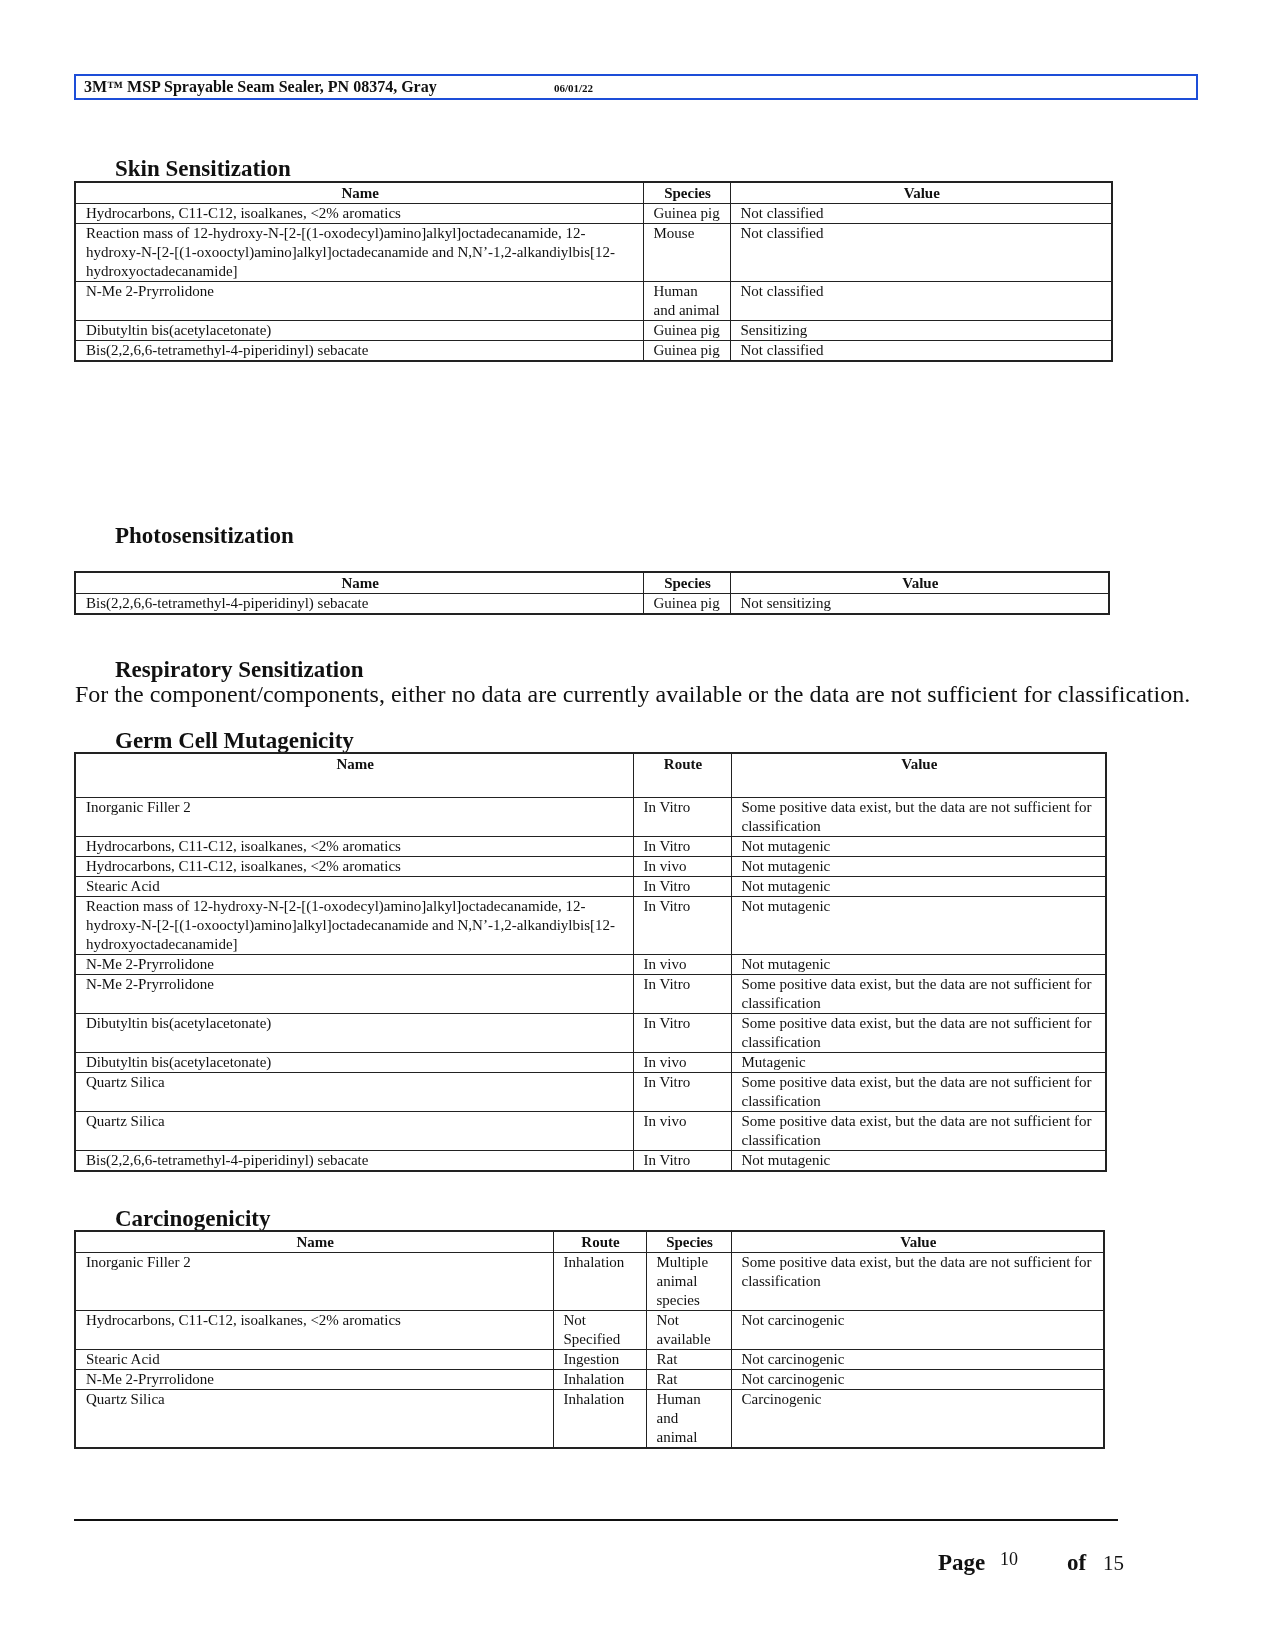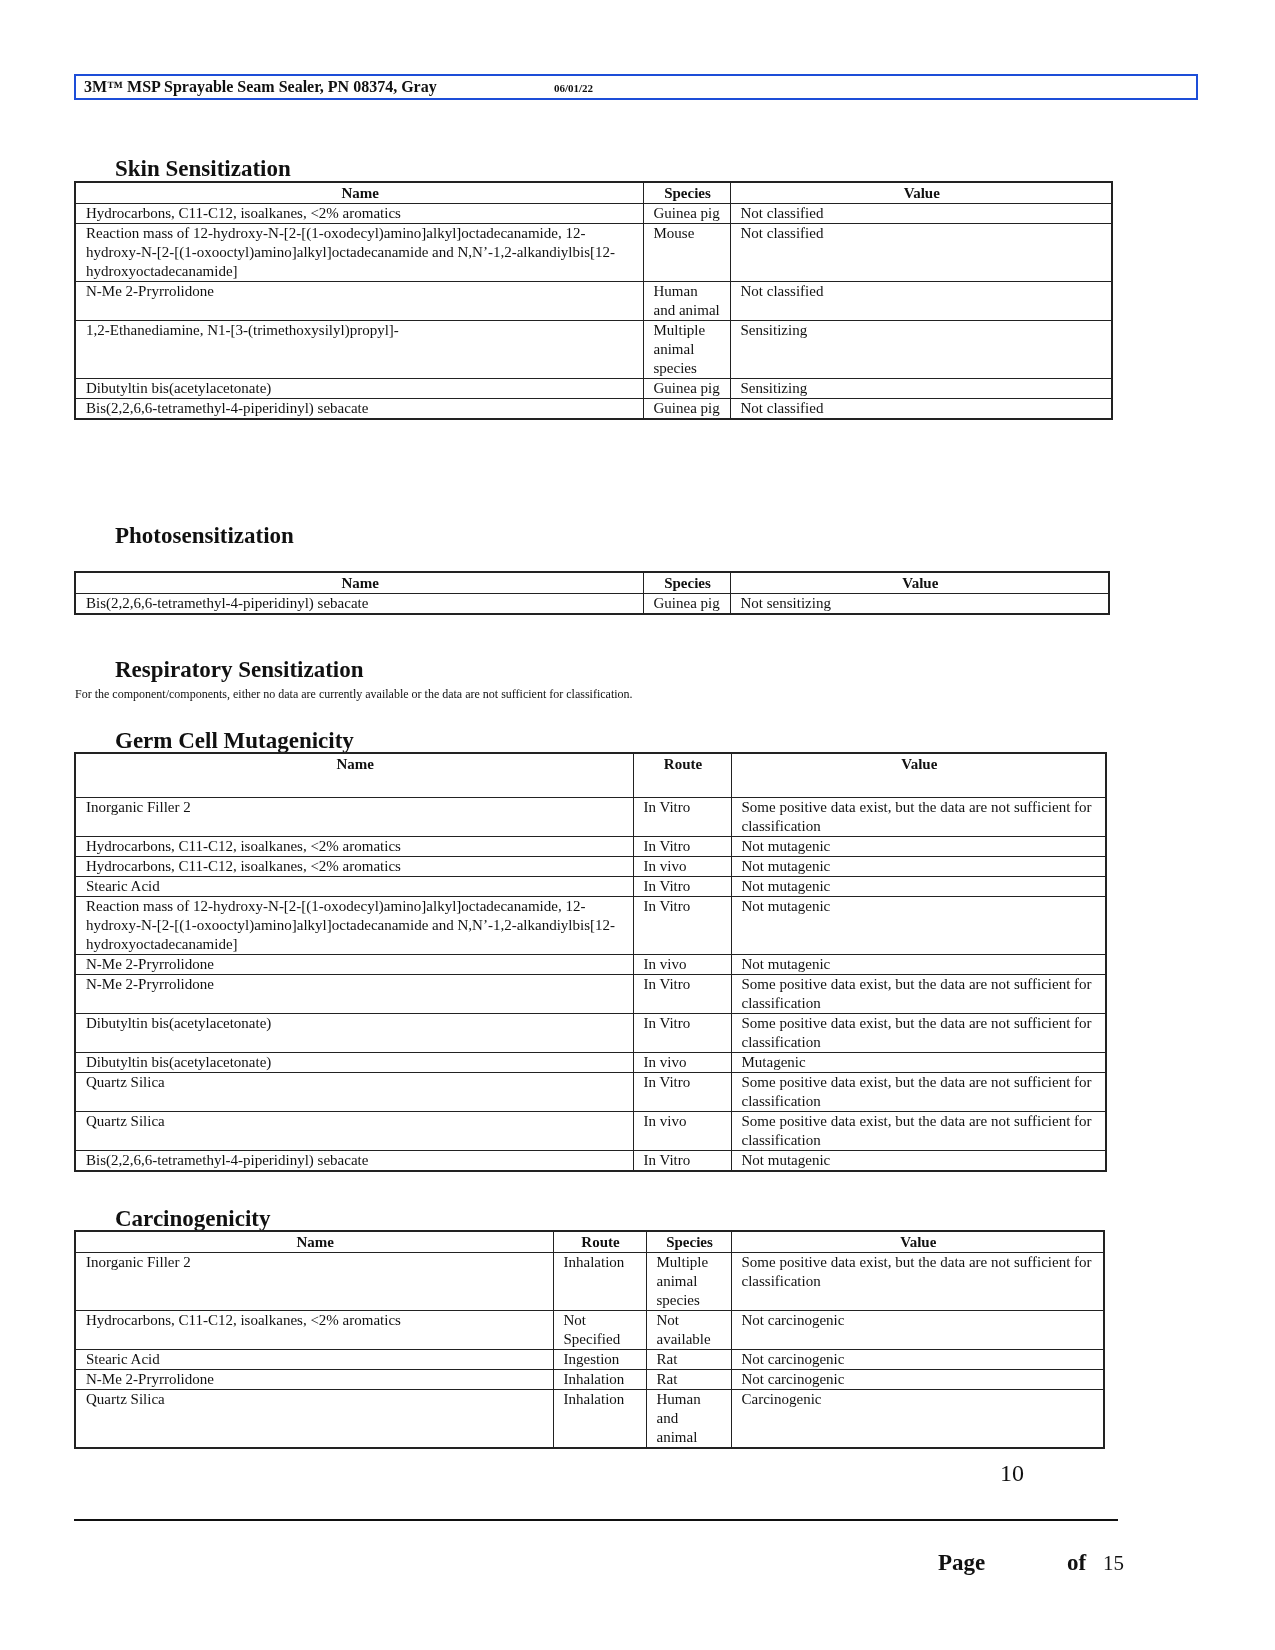--- a/index.html
+++ b/index.html
@@ -12,21 +12,21 @@
     border: 2px solid #1d4ed8; box-sizing: content-box;
     font-weight: bold; font-size: 16px; line-height: 22px;
   }
   .header-box .title { position: absolute; left: 8px; top: 0; }
   .header-box .date { position: absolute; left: 478px; top: 1px; font-size: 11px; }
 
   .section-title {
     position: absolute; left: 75px; font-weight: bold; font-size: 23px; line-height: 20px; margin-left: 40px;
   }
   .body-text {
-    position: absolute; left: 75px; font-size: 12px; line-height: 20px;
+    position: absolute; left: 75px; font-size: 24px; line-height: 20px;
   }
   table.sds {
     position: absolute; left: 74px; border-collapse: collapse;
     font-size: 15px; line-height: 19px; table-layout: fixed;
   }
   table.sds td, table.sds th {
     border: 1.5px solid #222; vertical-align: top; text-align: left;
     padding: 0 8px 0 10px; overflow: hidden;
   }
   table.sds th { font-weight: bold; padding-top: 1px; text-align: center; }
@@ -72,25 +72,20 @@
         <td>Reaction mass of 12-hydroxy-N-[2-[(1-oxodecyl)amino]alkyl]octadecanamide, 12-hydroxy-N-[2-[(1-oxooctyl)amino]alkyl]octadecanamide and N,N’-1,2-alkandiylbis[12-hydroxyoctadecanamide]</td>
         <td>Mouse</td>
         <td>Not classified</td>
       </tr>
       <tr>
         <td>N-Me 2-Pryrrolidone</td>
         <td>Human and animal</td>
         <td>Not classified</td>
       </tr>
       <tr>
-        <td>1,2-Ethanediamine, N1-[3-(trimethoxysilyl)propyl]-</td>
-        <td>Multiple animal species</td>
-        <td>Sensitizing</td>
-      </tr>
-      <tr>
         <td>Dibutyltin bis(acetylacetonate)</td>
         <td>Guinea pig</td>
         <td>Sensitizing</td>
       </tr>
       <tr>
         <td>Bis(2,2,6,6-tetramethyl-4-piperidinyl) sebacate</td>
         <td>Guinea pig</td>
         <td>Not classified</td>
       </tr>
     </tbody>
@@ -245,15 +240,15 @@
         <td>Quartz Silica</td>
         <td>Inhalation</td>
         <td>Human and animal</td>
         <td>Carcinogenic</td>
       </tr>
     </tbody>
 </table>
 
 <div class="footer-rule"></div>
 <div class="footer" style="left:938px;"><span class="lbl">Page</span></div>
-<div class="footer" style="left:1000px; top:1460px; font-size:24px;">10</div>
+<div class="footer" style="left:1000px; top:1546px; font-size:18px;">10</div>
 <div class="footer" style="left:1045px;margin-left:22px;"><span class="lbl">of</span></div>
 <div class="footer" style="left:1103px;">15</div>
 
 </body></html>

